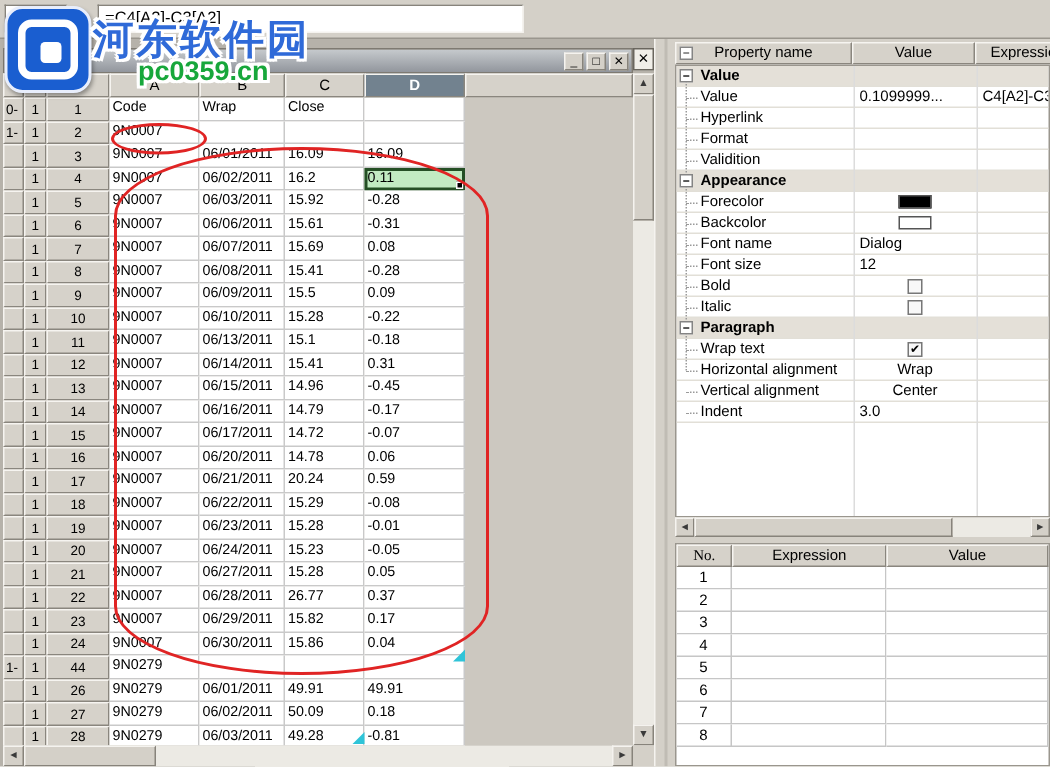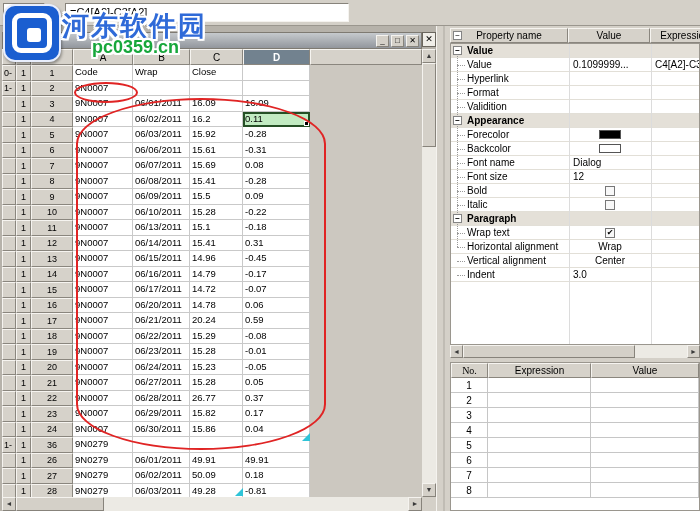--- a/index.html
+++ b/index.html
@@ -346,21 +346,21 @@
           <div class="rowhdr c-band">1</div>
           <div class="rowhdr c-num">24</div>
           <div class="cell c-a">9N0007</div>
           <div class="cell c-b">06/30/2011</div>
           <div class="cell c-c">15.86</div>
           <div class="cell c-d">0.04</div>
         </div>
         <div class="srow">
           <div class="rowhdr c-out">1-</div>
           <div class="rowhdr c-band">1</div>
-          <div class="rowhdr c-num">36</div>
+          <div class="rowhdr c-num">44</div>
           <div class="cell c-a">9N0279</div>
           <div class="cell c-b"></div>
           <div class="cell c-c"></div>
           <div class="cell c-d"></div>
         </div>
         <div class="srow">
           <div class="rowhdr c-out"></div>
           <div class="rowhdr c-band">1</div>
           <div class="rowhdr c-num">26</div>
           <div class="cell c-a">9N0279</div>

